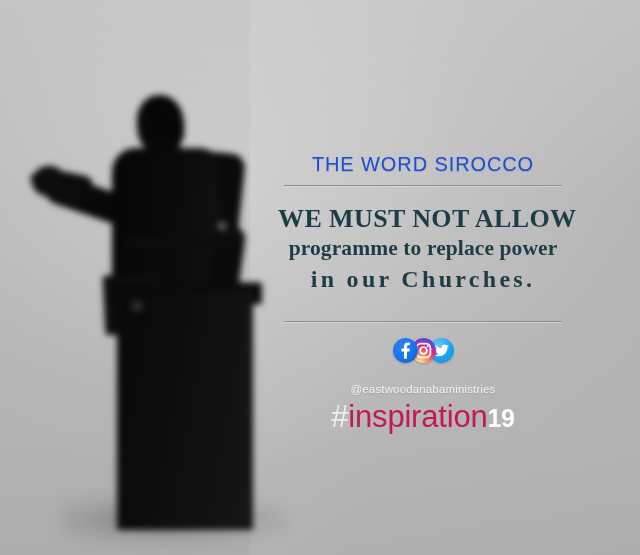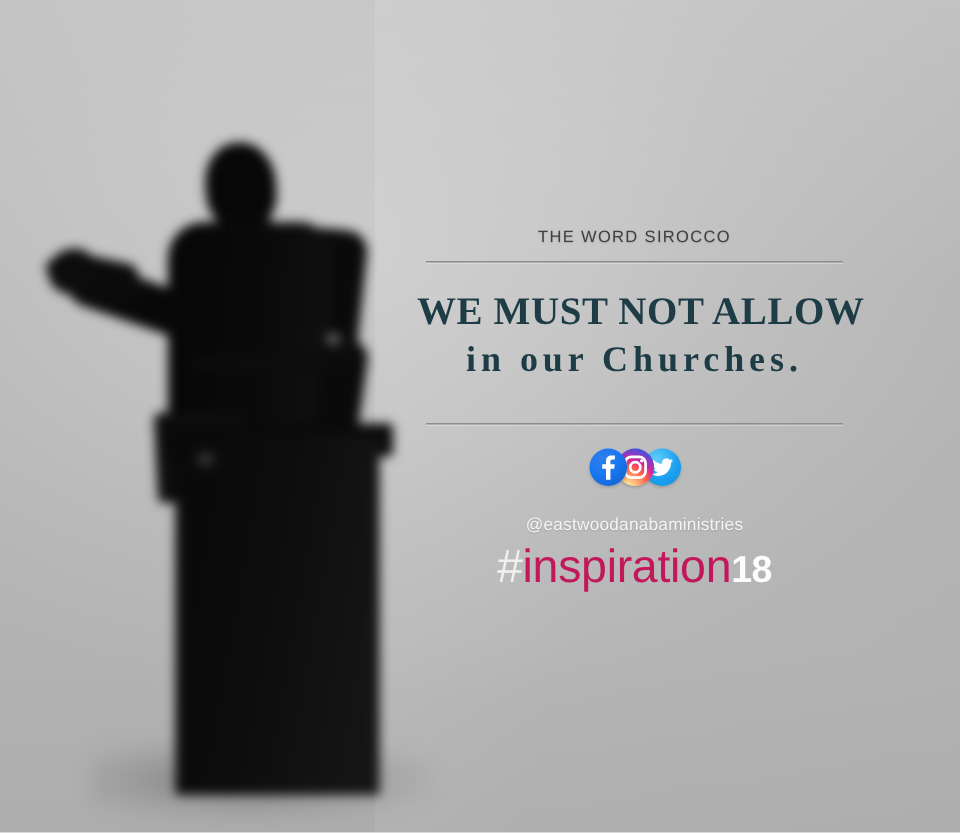--- a/index.html
+++ b/index.html
@@ -177,22 +177,22 @@
 
   
   .panel {
     position: absolute;
     left: 278px;
     top: 152px;
     width: 290px;
     text-align: center;
   }
   .kicker {
-    color: #404040;
-    font-size: 11px;
+    color: #1d4ed8;
+    font-size: 20px;
     letter-spacing: 0.9px;
     font-weight: 400;
     line-height: 1.2;
     text-shadow: 0 1px 1px rgba(120,120,120,0.35);
   }
   .rule {
     height: 0;
     border-top: 1.4px solid #8d8d8d;
     border-bottom: 1px solid rgba(226,226,226,0.6);
     margin: 9px 6px 0 6px;
@@ -316,20 +316,21 @@
   </div>
 
   <div class="panel">
 
     <div class="kicker">THE WORD SIROCCO</div>
 
     <div class="rule"></div>
 
     <div class="quote">
       <div class="q-line1">WE MUST NOT ALLOW</div>
+      <div class="q-line2">programme to replace power</div>
       <div class="q-line3">in our Churches.</div>
     </div>
 
     <div class="rule-wrap-lower">
       <div class="rule lower"></div>
     </div>
 
     <div class="social-row">
       <div class="sicon fb">
         <svg viewBox="0 0 24 24" aria-hidden="true">
@@ -346,17 +347,17 @@
       <div class="sicon tw">
         <svg viewBox="0 0 24 24" aria-hidden="true">
           <path fill="#ffffff" d="M19 7.6c-.5.23-1.05.38-1.63.45.59-.35 1.03-.9 1.25-1.56-.55.33-1.16.56-1.8.69a2.84 2.84 0 0 0-4.84 2.59A8.06 8.06 0 0 1 6.13 6.8a2.84 2.84 0 0 0 .88 3.79c-.46-.01-.9-.14-1.28-.35v.04c0 1.37.98 2.52 2.27 2.78-.42.12-.87.13-1.3.05a2.85 2.85 0 0 0 2.65 1.97 5.7 5.7 0 0 1-4.2 1.18 8.03 8.03 0 0 0 4.36 1.28c5.23 0 8.09-4.33 8.09-8.09l-.01-.37c.56-.4 1.04-.9 1.41-1.48z"></path>
         </svg>
       </div>
     </div>
 
     <div class="handle">@eastwoodanabaministries</div>
 
     <div class="hashtag">
-      <span class="hash-sym">#</span><span class="hash-word">inspiration</span><span class="hash-num">18</span>
+      <span class="hash-sym">#</span><span class="hash-word">inspiration</span><span class="hash-num">19</span>
     </div>
 
   </div>
 </div>
 
 </body></html>

